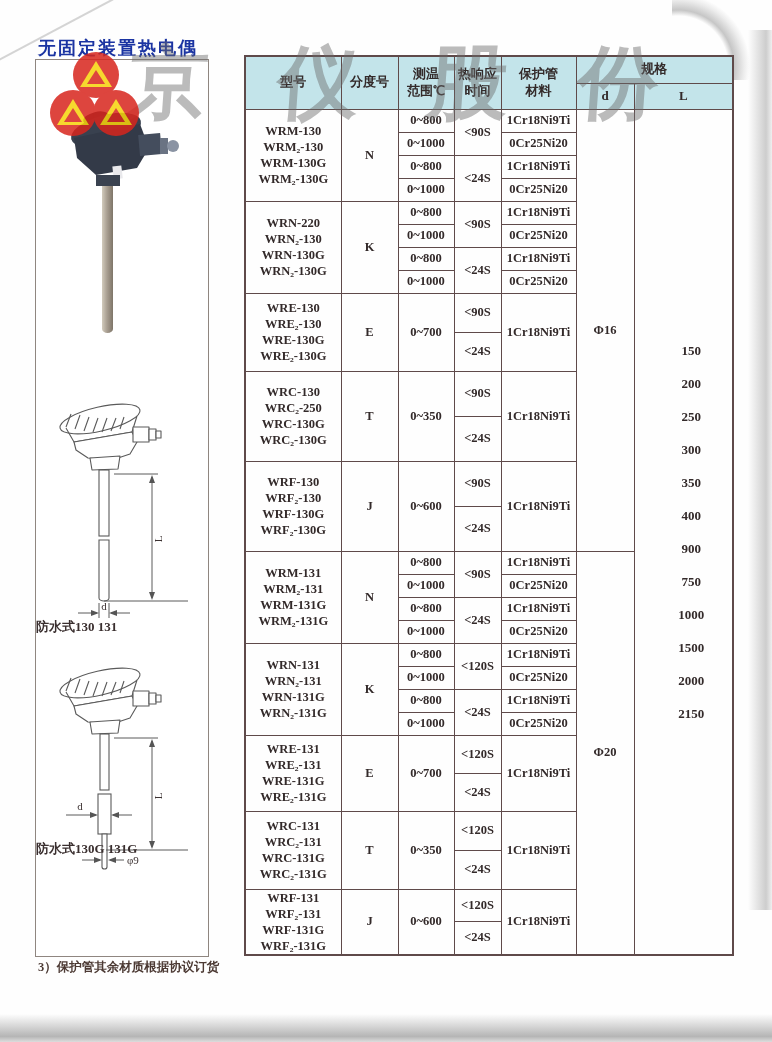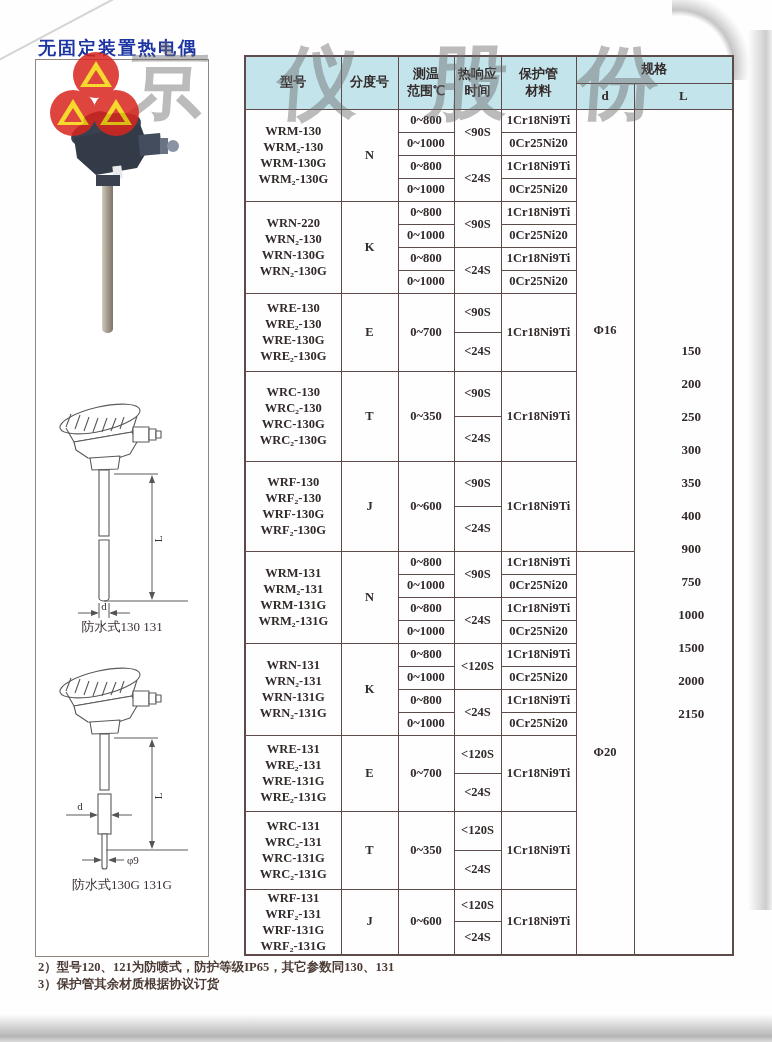--- a/index.html
+++ b/index.html
@@ -35,24 +35,24 @@
   }
   .watermark-logo{position:absolute;left:44px;top:48px;z-index:61;pointer-events:none;opacity:.85;}
 
   
   .left-panel{position:absolute;left:35px;top:59px;width:172px;height:896px;
     border:1px solid #8f8680;background:#ffffff;}
   .left-panel svg{position:absolute;left:0;}
   .photo-svg{top:36px;}
   .drawing-130-svg{top:334px;}
   .drawing-130g-svg{top:598px;}
-  .panel-caption{position:absolute;width:100%;text-align:center;
-    font-size:13px;font-weight:normal;color:#3a2f2f;}
+  .panel-caption{position:absolute;width:100%;text-align:left;
+    font-size:13px;font-weight:bold;color:#3a2f2f;}
   .caption-130{top:558px;}
-  .caption-130g{top:816px;}
+  .caption-130g{top:780px;}
   .dim-label{font-size:11px;fill:#3c3232;font-family:"Liberation Serif", serif;}
 
   
   .spec-table{
     position:absolute;left:244px;top:55px;z-index:5;
     border-collapse:collapse;table-layout:fixed;width:488px;
     border:2px solid #5f4a4a;
   }
   .spec-table th,.spec-table td{
     border:1px solid #5f4a4a;padding:0;text-align:center;vertical-align:middle;
@@ -305,21 +305,21 @@
           <td data-name="range-cell" rowspan="2">0~700</td>
           <td data-name="response-cell">&lt;90S</td>
           <td data-name="material-cell" rowspan="2">1Cr18Ni9Ti</td>
         </tr>
         <tr data-name="table-row" style="height: 39px;">
           <td data-name="response-cell">&lt;24S</td>
         </tr>
         <tr data-name="table-row" style="height: 45px;">
           <td data-name="model-cell" rowspan="2">
             <div data-name="model-line">WRC-130</div>
-            <div data-name="model-line">WRC₂-130</div>
+            <div data-name="model-line">WRC₂-250</div>
             <div data-name="model-line">WRC-130G</div>
             <div data-name="model-line">WRC₂-130G</div>
           </td>
           <td data-name="graduation-cell" rowspan="2">T</td>
           <td data-name="range-cell" rowspan="2">0~350</td>
           <td data-name="response-cell">&lt;90S</td>
           <td data-name="material-cell" rowspan="2">1Cr18Ni9Ti</td>
         </tr>
         <tr data-name="table-row" style="height: 45px;">
           <td data-name="response-cell">&lt;24S</td>
@@ -432,17 +432,16 @@
           <td data-name="response-cell">&lt;120S</td>
           <td data-name="material-cell" rowspan="2">1Cr18Ni9Ti</td>
         </tr>
         <tr data-name="table-row" style="height: 32px;">
           <td data-name="response-cell">&lt;24S</td>
         </tr>
       </tbody>
   </table>
 
   <div class="notes" data-name="footer-notes">
-    <div data-name="note-line">2）型号120、121为防喷式，防护等级IP65，其它参数同130、131</div>
     <div data-name="note-line">3）保护管其余材质根据协议订货</div>
   </div>
 
 </div>
 
 </body></html>

